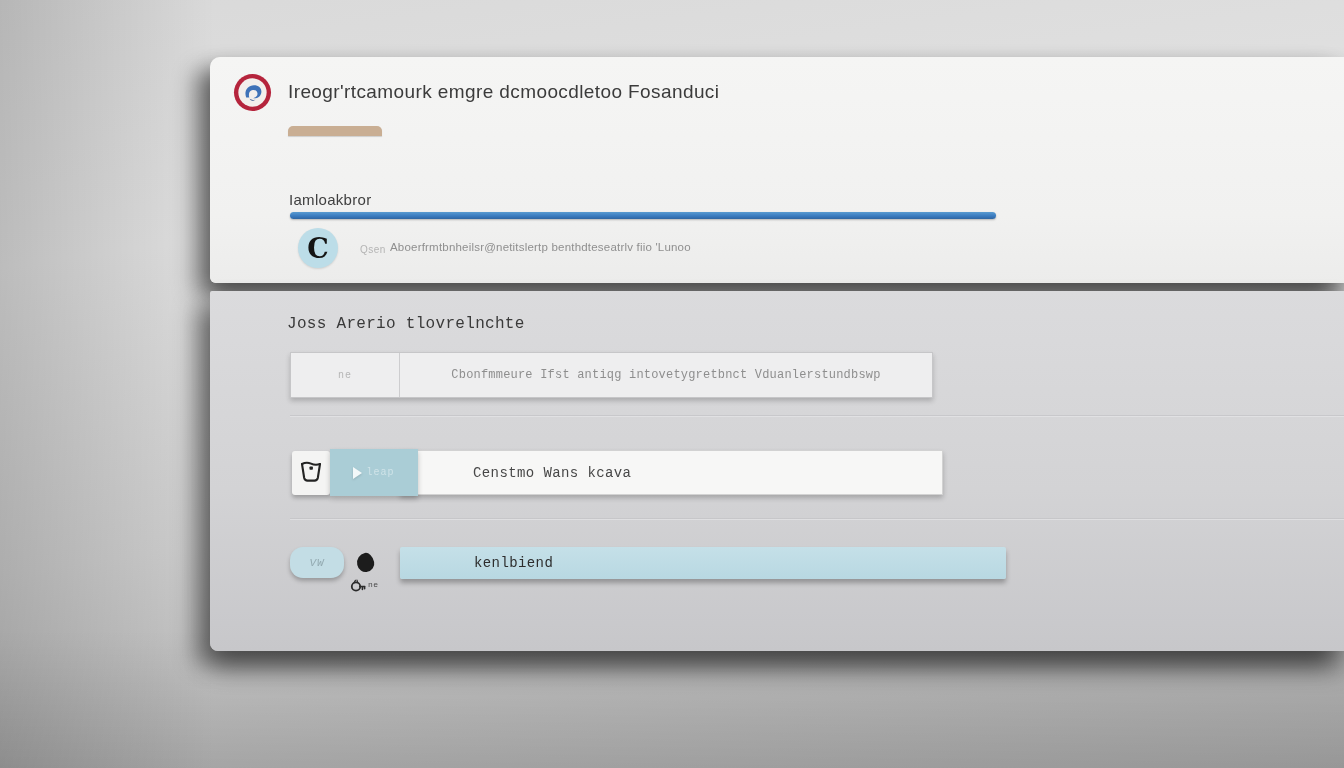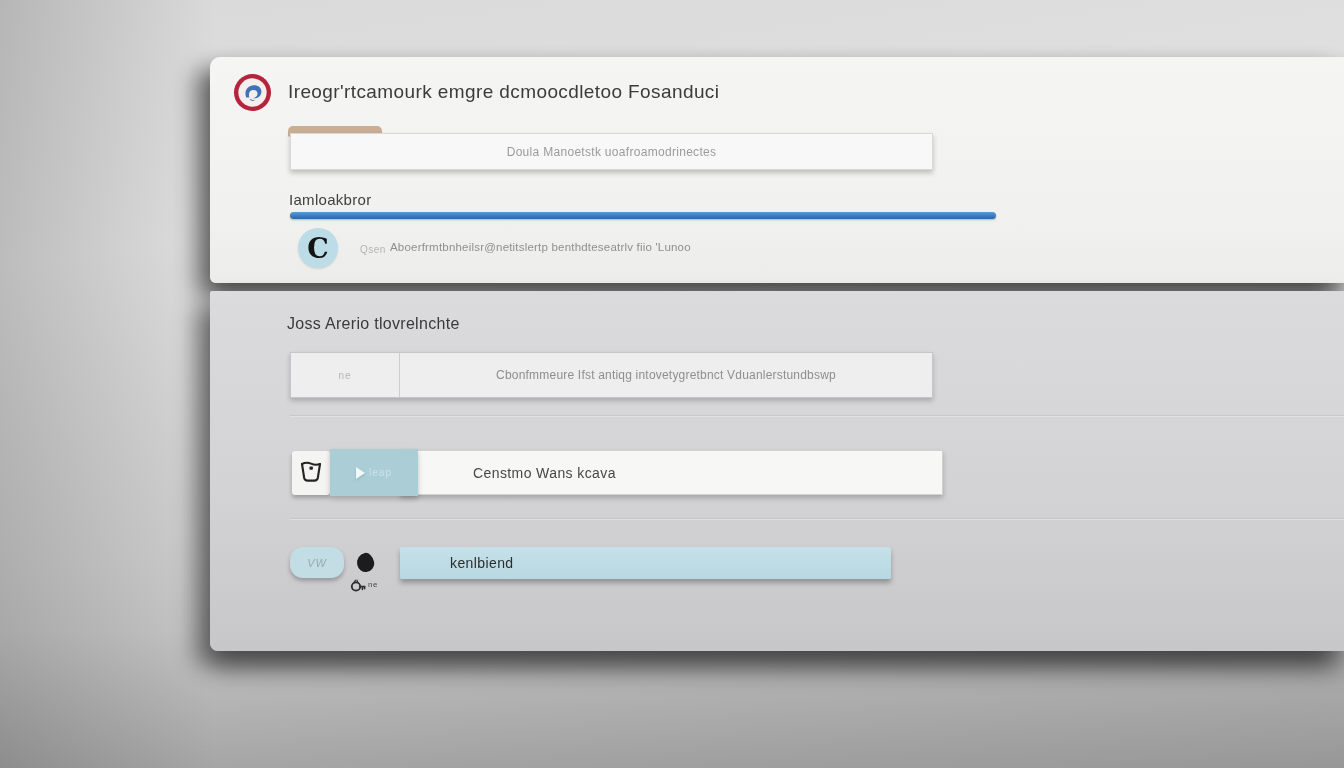--- a/index.html
+++ b/index.html
@@ -21,20 +21,21 @@
     background:linear-gradient(180deg,#f5f5f4 0%,#f1f1f0 70%,#ececeb 100%);
     border-radius:10px 0 0 6px;
     box-shadow:-16px 12px 22px rgba(0,0,0,0.38), 0 14px 22px rgba(0,0,0,0.45);
     padding-left:41px;
   }
   .panel-bottom{
     position:absolute;left:210px;top:291px;right:0;height:360px;
     background:linear-gradient(180deg,#dbdbdd 0%,#d3d3d5 55%,#c7c7ca 100%);
     border-radius:2px 0 0 8px;
     box-shadow:-16px 14px 22px rgba(0,0,0,0.34), 0 16px 26px rgba(0,0,0,0.45);
+    font-family:Liberation Mono, monospace;
   }
 
   
   .logo{
     position:absolute;left:23px;top:16px;width:39px;height:39px;
   }
   .app-title{
     position:absolute;left:78px;top:24px;
     font-size:19px;color:#3b3b3b;letter-spacing:0.4px;white-space:nowrap;
   }
@@ -138,25 +139,25 @@
     display:flex;align-items:center;justify-content:center;
     font-size:11px;color:#93aab1;font-style:italic;letter-spacing:1px;
   }
   .blob{
     position:absolute;left:147px;top:262px;width:17px;height:19px;
     background:#1c1c1c;
     border-radius:62% 45% 55% 50% / 55% 60% 45% 50%;
     transform:rotate(-12deg);
   }
   .bar-btn{
-    position:absolute;left:190px;top:256px;width:491px;height:32px;
+    position:absolute;left:190px;top:256px;width:606px;height:32px;
     background:linear-gradient(180deg,#c5e0e8 0%,#b8d8e2 100%);
     border-radius:2px;
     box-shadow:0 4px 5px rgba(0,0,0,0.28);
-    display:flex;align-items:center;padding-left:50px;box-sizing:border-box;
+    display:flex;align-items:center;padding-left:74px;box-sizing:border-box;
     font-size:14px;color:#2d2d2d;letter-spacing:0.4px;
   }
   .key-wrap{
     position:absolute;left:140px;top:287px;display:flex;align-items:flex-start;gap:1px;
   }
   .key-label{font-size:8px;color:#4a4a4a;margin-top:2px;letter-spacing:0.5px;}
 </style>
 </head>
 <body>
 
@@ -170,23 +171,20 @@
         <circle cx="20" cy="20" r="14.5" fill="#f3efec"></circle>
         <path d="M13.5 25c-2.5-6.5 1.5-12.5 8-12.5 4.8 0 8 3 7.6 7.2-.4 4.4-4.4 6.8-8.4 6.2 2.8-.7 4.6-2.6 4.4-5-.2-2.3-2.2-3.8-4.8-3.4-3.2.5-4.8 3.6-3.6 7.5z" fill="#3f72b8"></path>
         <path d="M17 26.5c1.5 1.2 4 1.5 6 .6-1.8 1.9-4.8 1.7-6-.6z" fill="#2d548c"></path>
       </svg>
     </div>
 
     <div class="app-title">Ireogr'rtcamourk emgre dcmoocdletoo Fosanduci</div>
 
     <div class="tab-tan"></div>
 
-    <div class="input-main">
-      <span>Doula Manoetstk uoafroamodrinectes</span>
-    </div>
 
     <div class="field-label">Iamloakbror</div>
 
     <div class="accent-bar"></div>
 
     <div class="avatar">
       <span>C</span>
     </div>
 
     <div class="note-small">Qsen</div>

